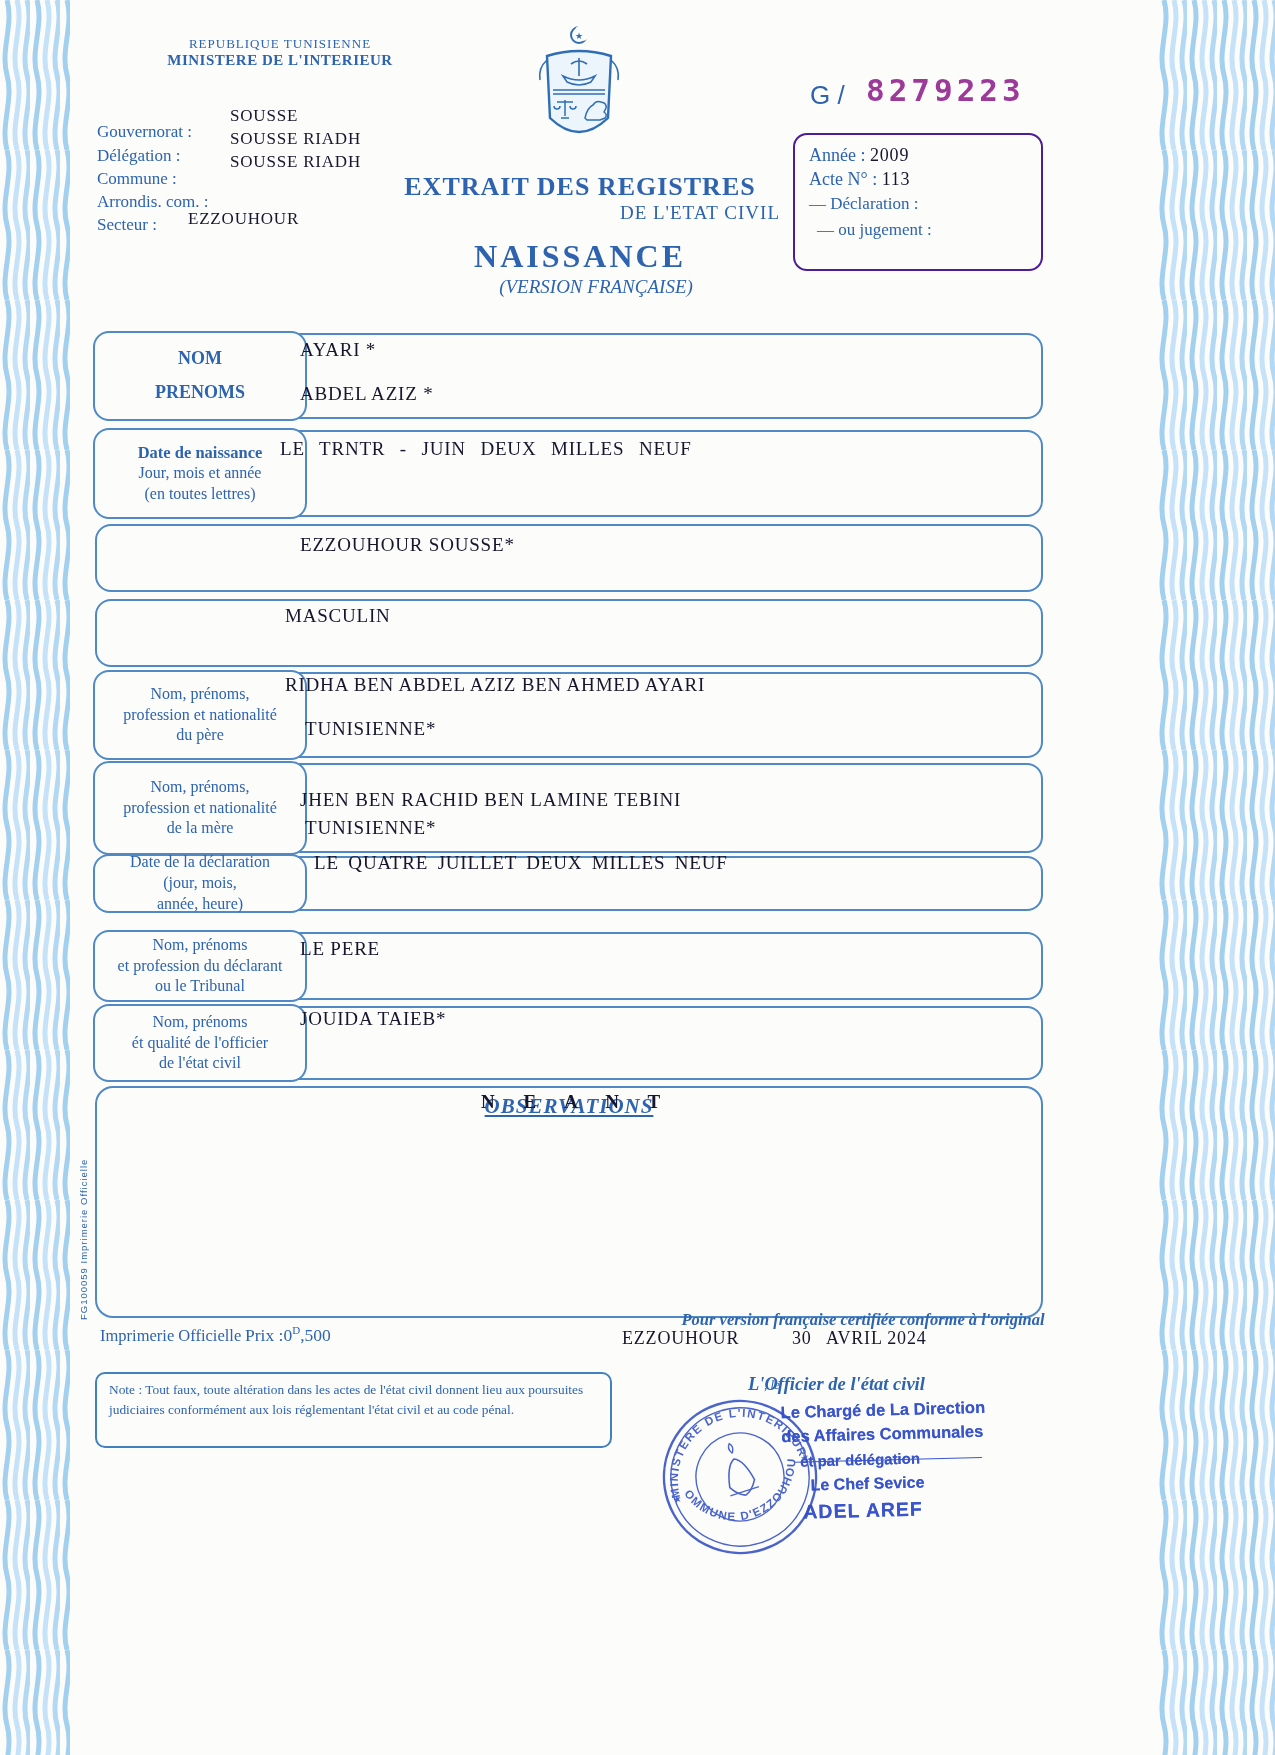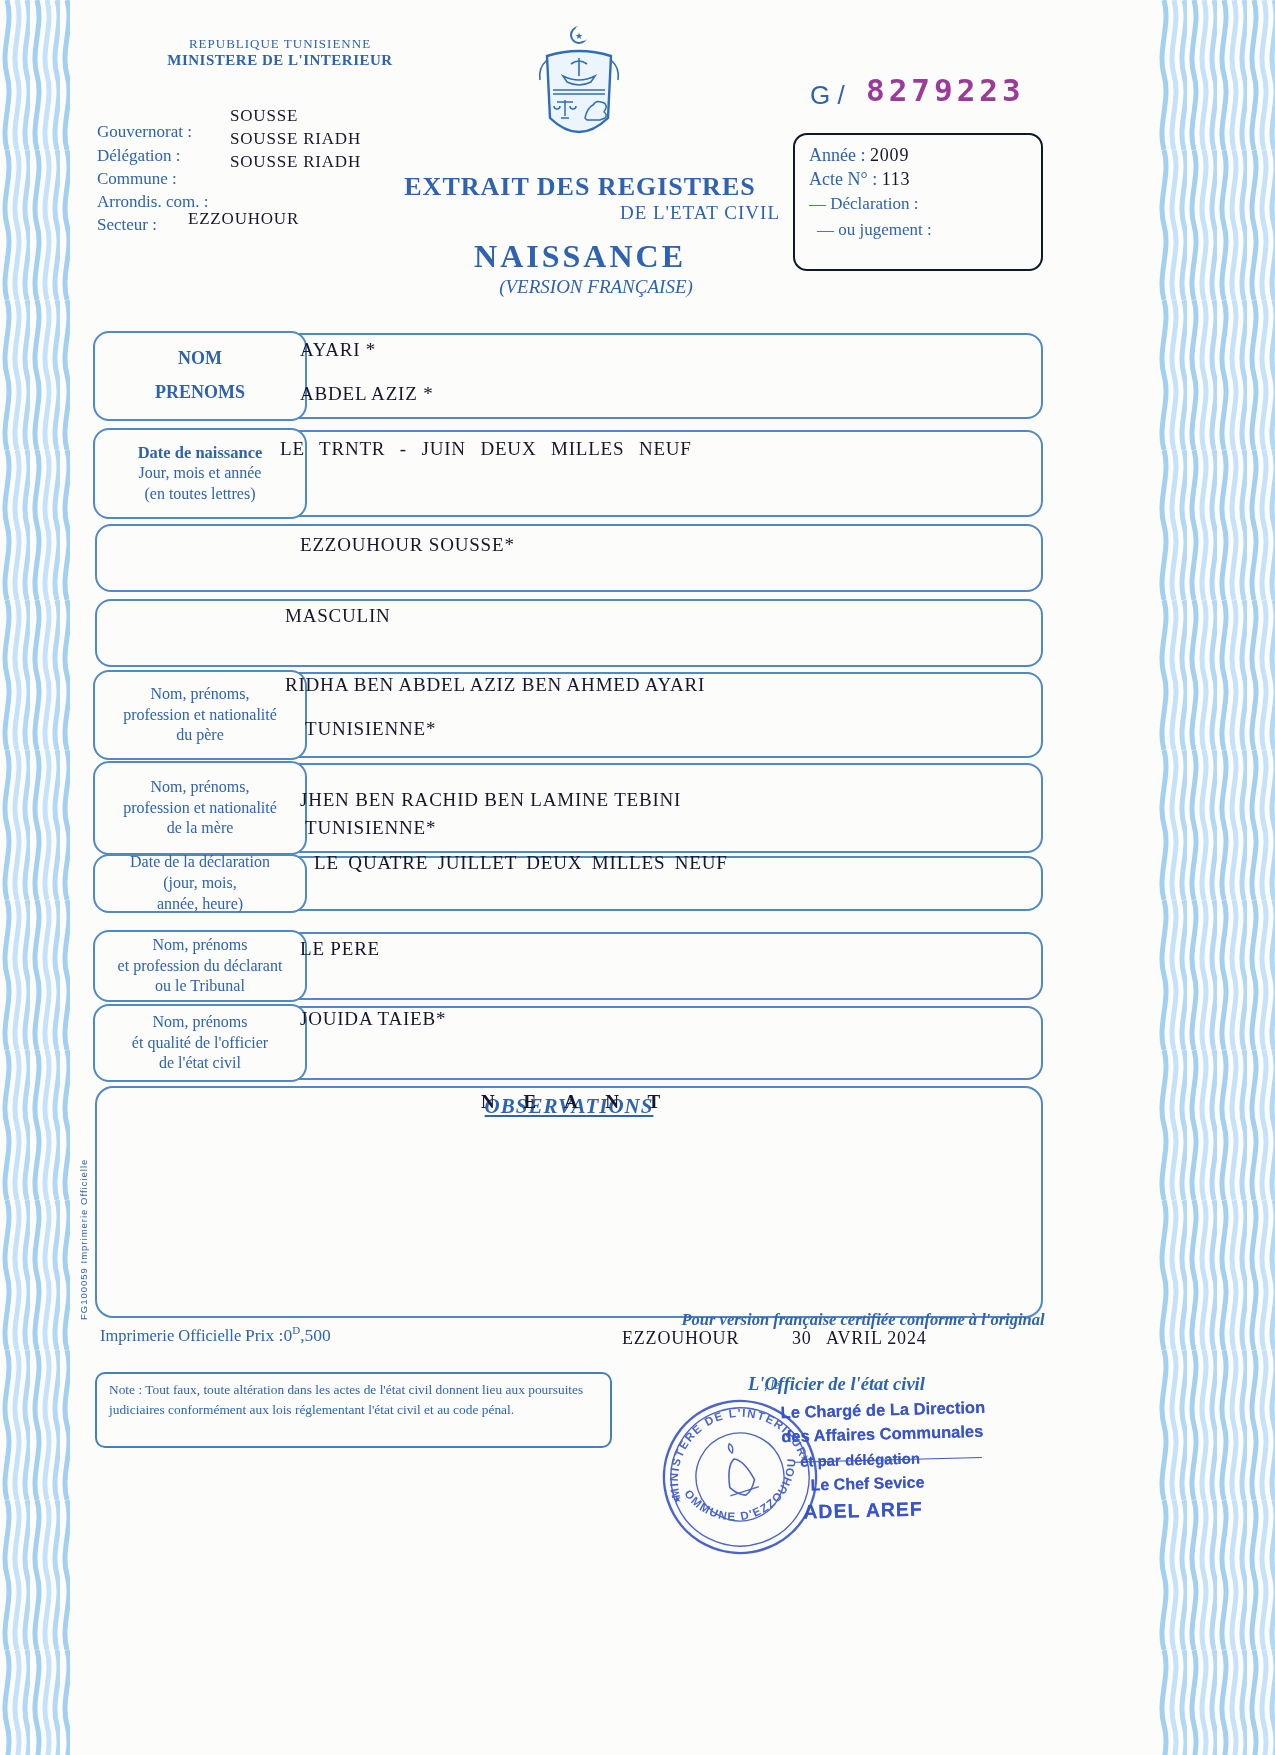--- a/index.html
+++ b/index.html
@@ -92,21 +92,21 @@
     <span class="loclabel" style="left:97px;top:192px;">Arrondis. com. :</span>
     <span class="loclabel" style="left:97px;top:215px;">Secteur :</span>
     <span class="locvalue typed" style="left:188px;top:209px;">EZZOUHOUR</span>
   </div>
 
   <div class="abs blue" style="left:380px;top:172px;width:400px;text-align:center;font-size:26px;font-weight:bold;letter-spacing:1px;">EXTRAIT DES REGISTRES</div>
   <div class="abs blue" style="left:380px;top:202px;width:400px;text-align:right;font-size:19px;letter-spacing:1px;">DE L'ETAT CIVIL</div>
   <div class="abs blue" style="left:380px;top:238px;width:400px;text-align:center;font-size:32px;font-weight:bold;letter-spacing:3px;">NAISSANCE</div>
   <div class="abs blue" style="left:396px;top:276px;width:400px;text-align:center;font-size:19px;font-style:italic;">(VERSION FRANÇAISE)</div>
 
-  <div class="abs" style="left:793px;top:133px;width:250px;height:138px;border:2px solid #0f172a;border-radius:14px;box-sizing:border-box;padding:10px 14px;">
+  <div class="abs" style="left:793px;top:133px;width:250px;height:138px;border:2px solid #4c1d95;border-radius:14px;box-sizing:border-box;padding:10px 14px;">
     <div style="font-size:18px;">
       <span class="blue">Année :</span>
       <span class="typed">2009</span>
     </div>
     <div style="font-size:18px;margin-top:3px;">
       <span class="blue">Acte N° :</span>
       <span class="typed">113</span>
     </div>
     <div class="blue" style="font-size:17px;margin-top:4px;">— Déclaration :</div>
     <div class="blue" style="font-size:17px;margin-top:6px;margin-left:8px;">— ou jugement :</div>

